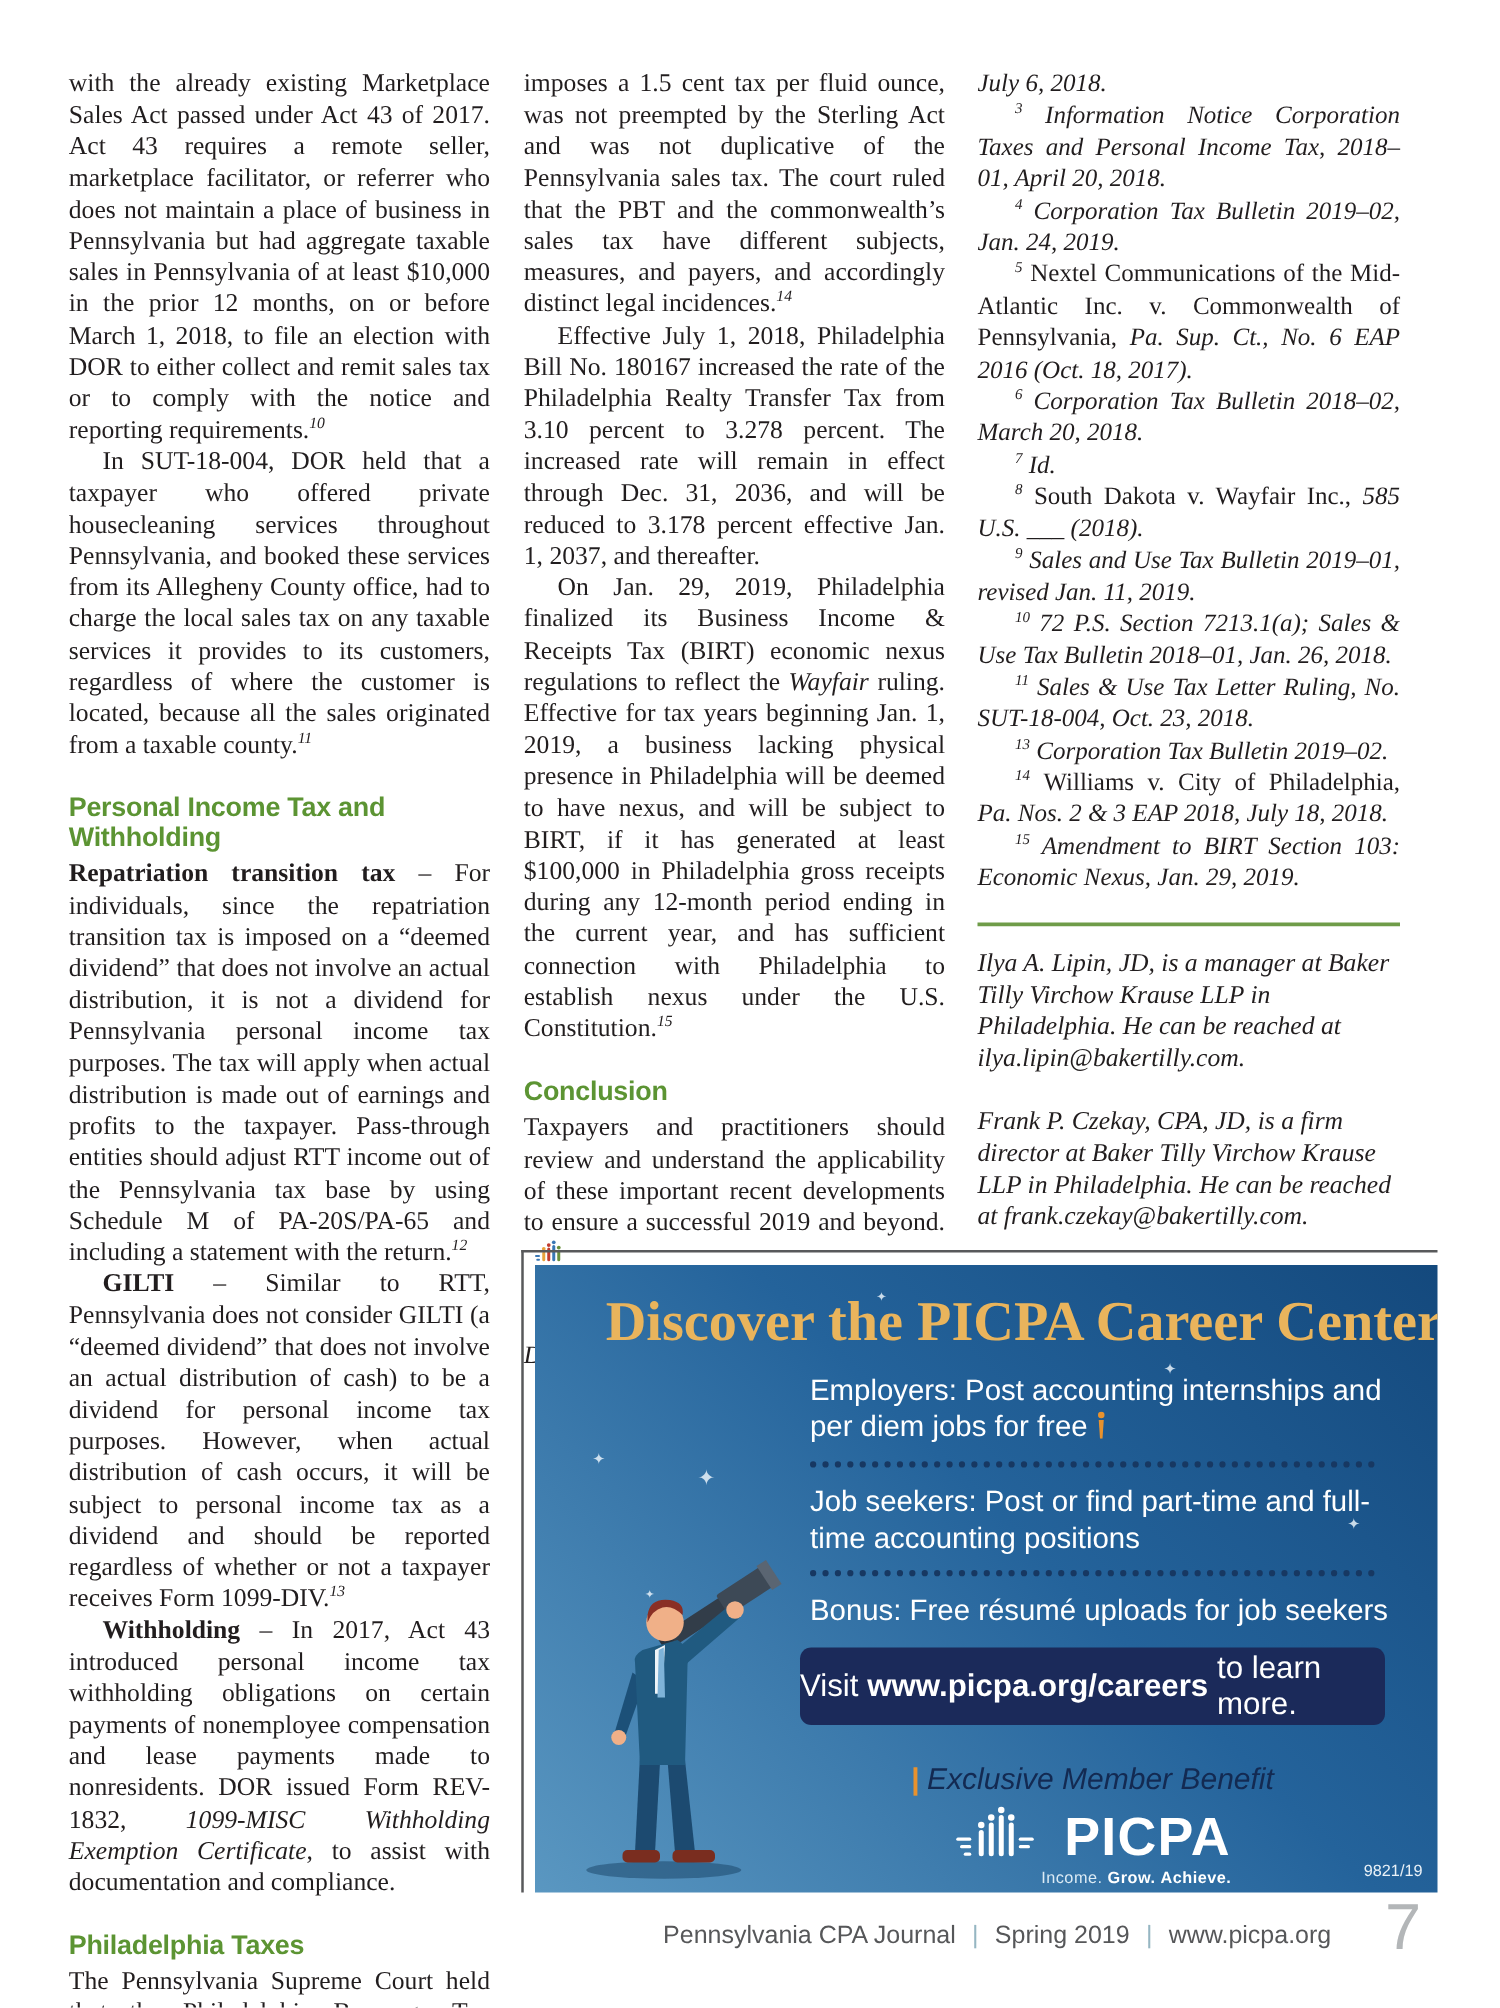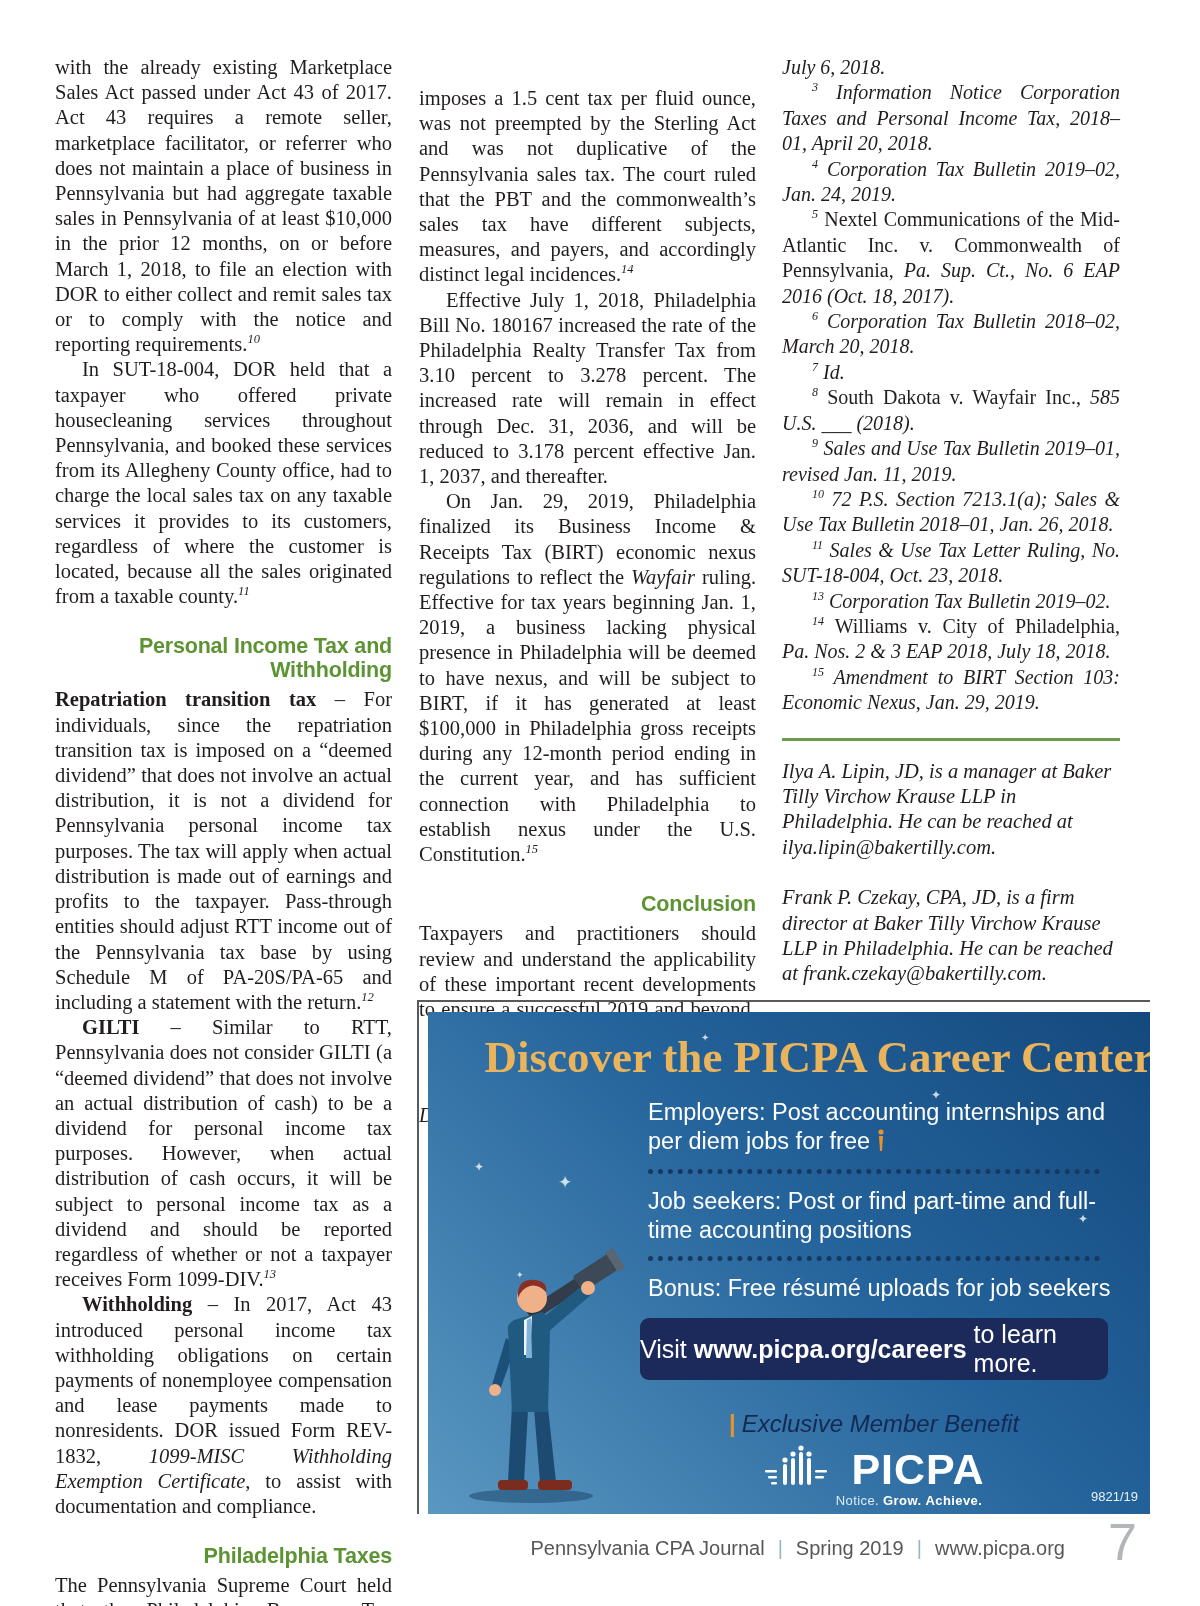--- a/index.html
+++ b/index.html
@@ -2,30 +2,30 @@
 <html><head>
 <meta charset="utf-8">
 <style>
   html,body{margin:0;padding:0;}
   body{
     width:1200px;height:1606px;position:relative;background:#ffffff;
     font-family:"Liberation Serif", serif;color:#211d1e;overflow:hidden;
   }
   .col{position:absolute;top:55px;font-size:20.5px;line-height:25.2px;text-align:justify;}
   #col1{left:55px;width:337px;}
-  #col2{left:419px;width:337px;margin-top:31px;}
+  #col2{left:419px;width:337px;}
   #col3{left:782px;width:338px;}
   p{margin:0;}
   .indent{text-indent:27px;}
   .lead{font-weight:bold;}
   .it{font-style:italic;}
   sup.fn{font-size:12.5px;vertical-align:super;line-height:0;}
   h3.green{
     font-family:"Liberation Sans",sans-serif;font-weight:bold;color:#5c9433;
-    font-size:21.5px;line-height:24px;text-align:right;margin:25px 0 5px;letter-spacing:-0.2px;
+    font-size:21.5px;line-height:24px;text-align:left;margin:25px 0 5px;letter-spacing:-0.2px;
   }
   
   .fnblock{margin-top:28px;}
   .fn{font-style:italic;text-indent:30px;line-height:25.4px;font-size:20px;}
   .fn.noindent{text-indent:0;}
   .fn .rom{font-style:normal;}
   .fn sup{font-size:12px;vertical-align:super;line-height:0;}
   .rule-green{border:none;border-top:3px solid #6f9c49;margin:22px 0 18px;}
   .bio{font-style:italic;margin:0 0 25px;line-height:25.4px;font-size:20.5px;text-align:left;}
   
@@ -196,21 +196,21 @@
           <circle cx="38" cy="6" r="2.6" fill="#fff"></circle>
               <rect x="36" y="10" width="4" height="33" rx="2" fill="#fff"></rect>
           <circle cx="46" cy="12" r="2.6" fill="#fff"></circle>
               <rect x="44" y="16" width="4" height="27" rx="2" fill="#fff"></rect>
           <rect x="52" y="28" width="12" height="2.6" rx="1.3" fill="#fff"></rect>
           <rect x="52" y="34" width="9" height="2.6" rx="1.3" fill="#fff"></rect>
         </svg></span>
         <span class="picpa">PICPA</span>
       </div>
       <div class="tagline">
-        <span>Notice.</span>
+        <span>Income.</span>
         <span class="bold">Grow.</span>
         <span class="bold">Achieve.</span>
       </div>
     </div>
 
     <div class="ad-code">9821/19</div>
   </div>
 </div>
 
 <div id="footer">

